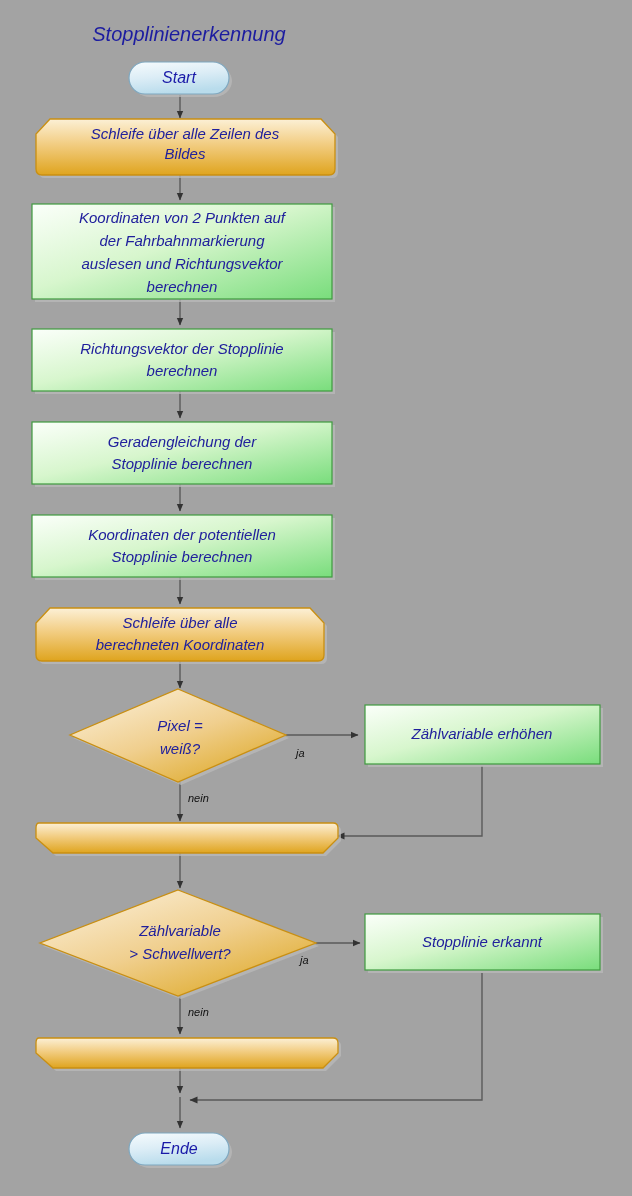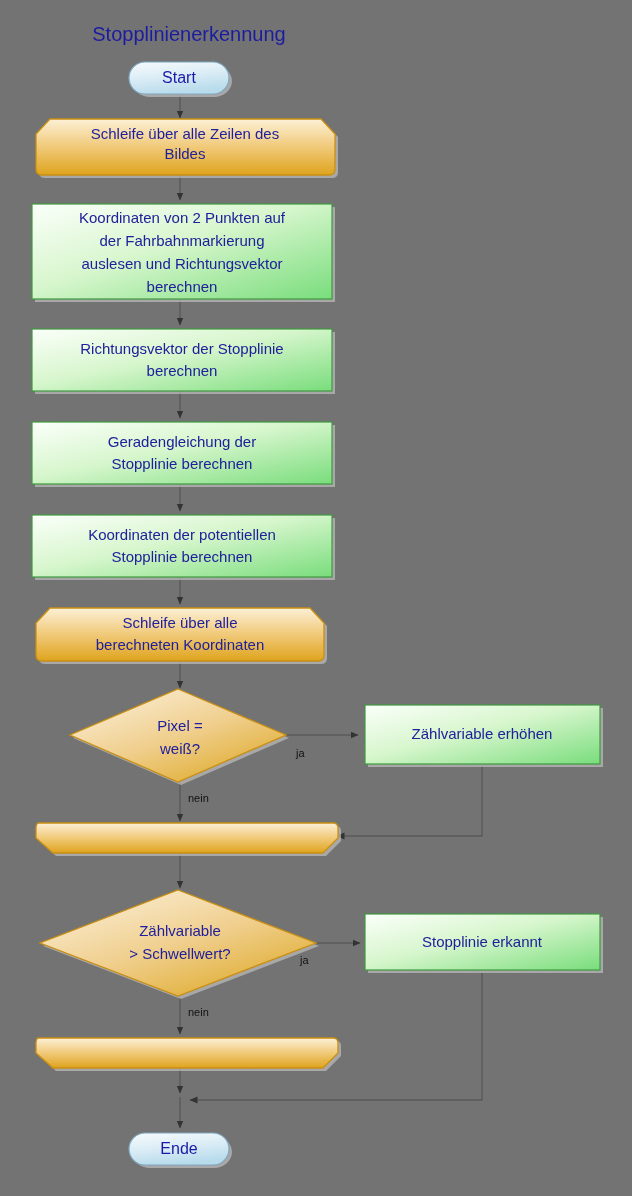--- a/index.html
+++ b/index.html
@@ -10,21 +10,22 @@
   body {
     width: 632px;
     height: 1196px;
     font-family: "Liberation Sans", sans-serif;
     overflow: hidden;
   }
   #flowchart-root {
     position: relative;
     width: 632px;
     height: 1196px;
-    background: #737373;
+    background: #a3a3a3;
+    font-style: italic;
   }
   svg.chart-svg {
     display: block;
     width: 632px;
     height: 1196px;
   }
   .node-text {
     font-family: "Liberation Sans", sans-serif;
     font-size: 15px;
     fill: #20209c;

